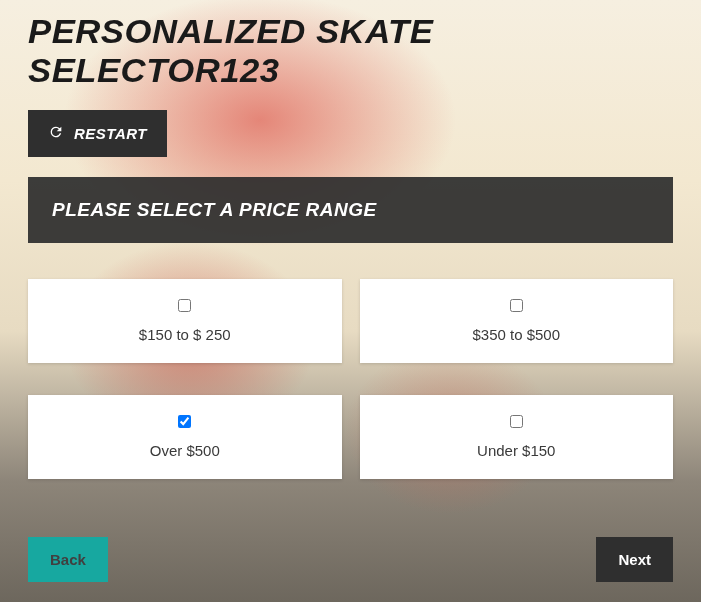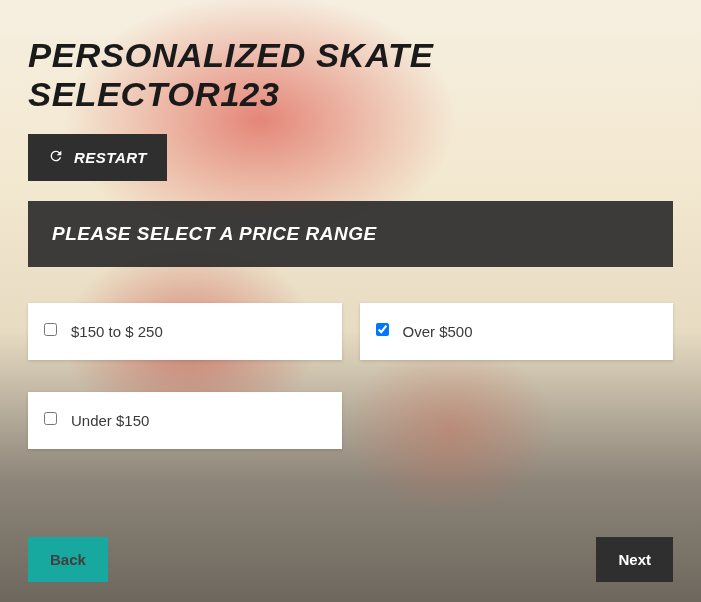--- a/index.html
+++ b/index.html
@@ -6,21 +6,21 @@
     body {
       font-family: Arial, Helvetica, sans-serif;
       width: 701px;
       height: 602px;
       overflow: hidden;
     }
     .container {
       width: 701px;
       height: 602px;
       position: relative;
-      padding: 36px 28px;
+      padding: 12px 28px;
       background:
         radial-gradient(ellipse 280px 180px at 260px 120px, rgba(220,80,70,0.65), rgba(220,80,70,0) 70%),
         radial-gradient(ellipse 180px 140px at 190px 340px, rgba(200,70,60,0.55), rgba(200,70,60,0) 70%),
         radial-gradient(ellipse 150px 120px at 450px 430px, rgba(200,110,90,0.45), rgba(200,110,90,0) 70%),
         linear-gradient(180deg, #f6efe0 0%, #f3e8d0 30%, #e7dbc2 55%, #8d8579 80%, #6d675d 100%);
     }
     .title {
       font-size: 34px;
       font-weight: 900;
       font-style: italic;
@@ -64,23 +64,25 @@
     .options-grid {
       display: grid;
       grid-template-columns: 1fr 1fr;
       gap: 32px 18px;
       margin-bottom: 38px;
     }
     .option {
       background: #fff;
       padding: 20px 16px;
       display: flex;
+      align-items: center;
       gap: 14px;
       cursor: pointer;
       box-shadow: 0 1px 3px rgba(0,0,0,0.15);
+      flex-direction: column;
     }
     .option input[type="checkbox"] {
       width: 13px;
       height: 13px;
       cursor: pointer;
     }
     .option-label {
       font-size: 15px;
       color: #3a3a3a;
     }
@@ -132,20 +134,24 @@
   </div>
 
   <div class="instruction-bar">PLEASE SELECT A PRICE RANGE</div>
 
   <div class="options-grid">
     <label class="option">
       <input type="checkbox" style="">
       <span class="option-label">$150 to $ 250</span>
     </label>
     <label class="option">
+      <input type="checkbox" style="">
+      <span class="option-label">$350 to $500</span>
+    </label>
+    <label class="option">
       <input type="checkbox" checked="" style="">
       <span class="option-label">Over $500</span>
     </label>
     <label class="option half">
       <input type="checkbox" style="">
       <span class="option-label">Under $150</span>
     </label>
   </div>
 
   <div class="nav-row">

